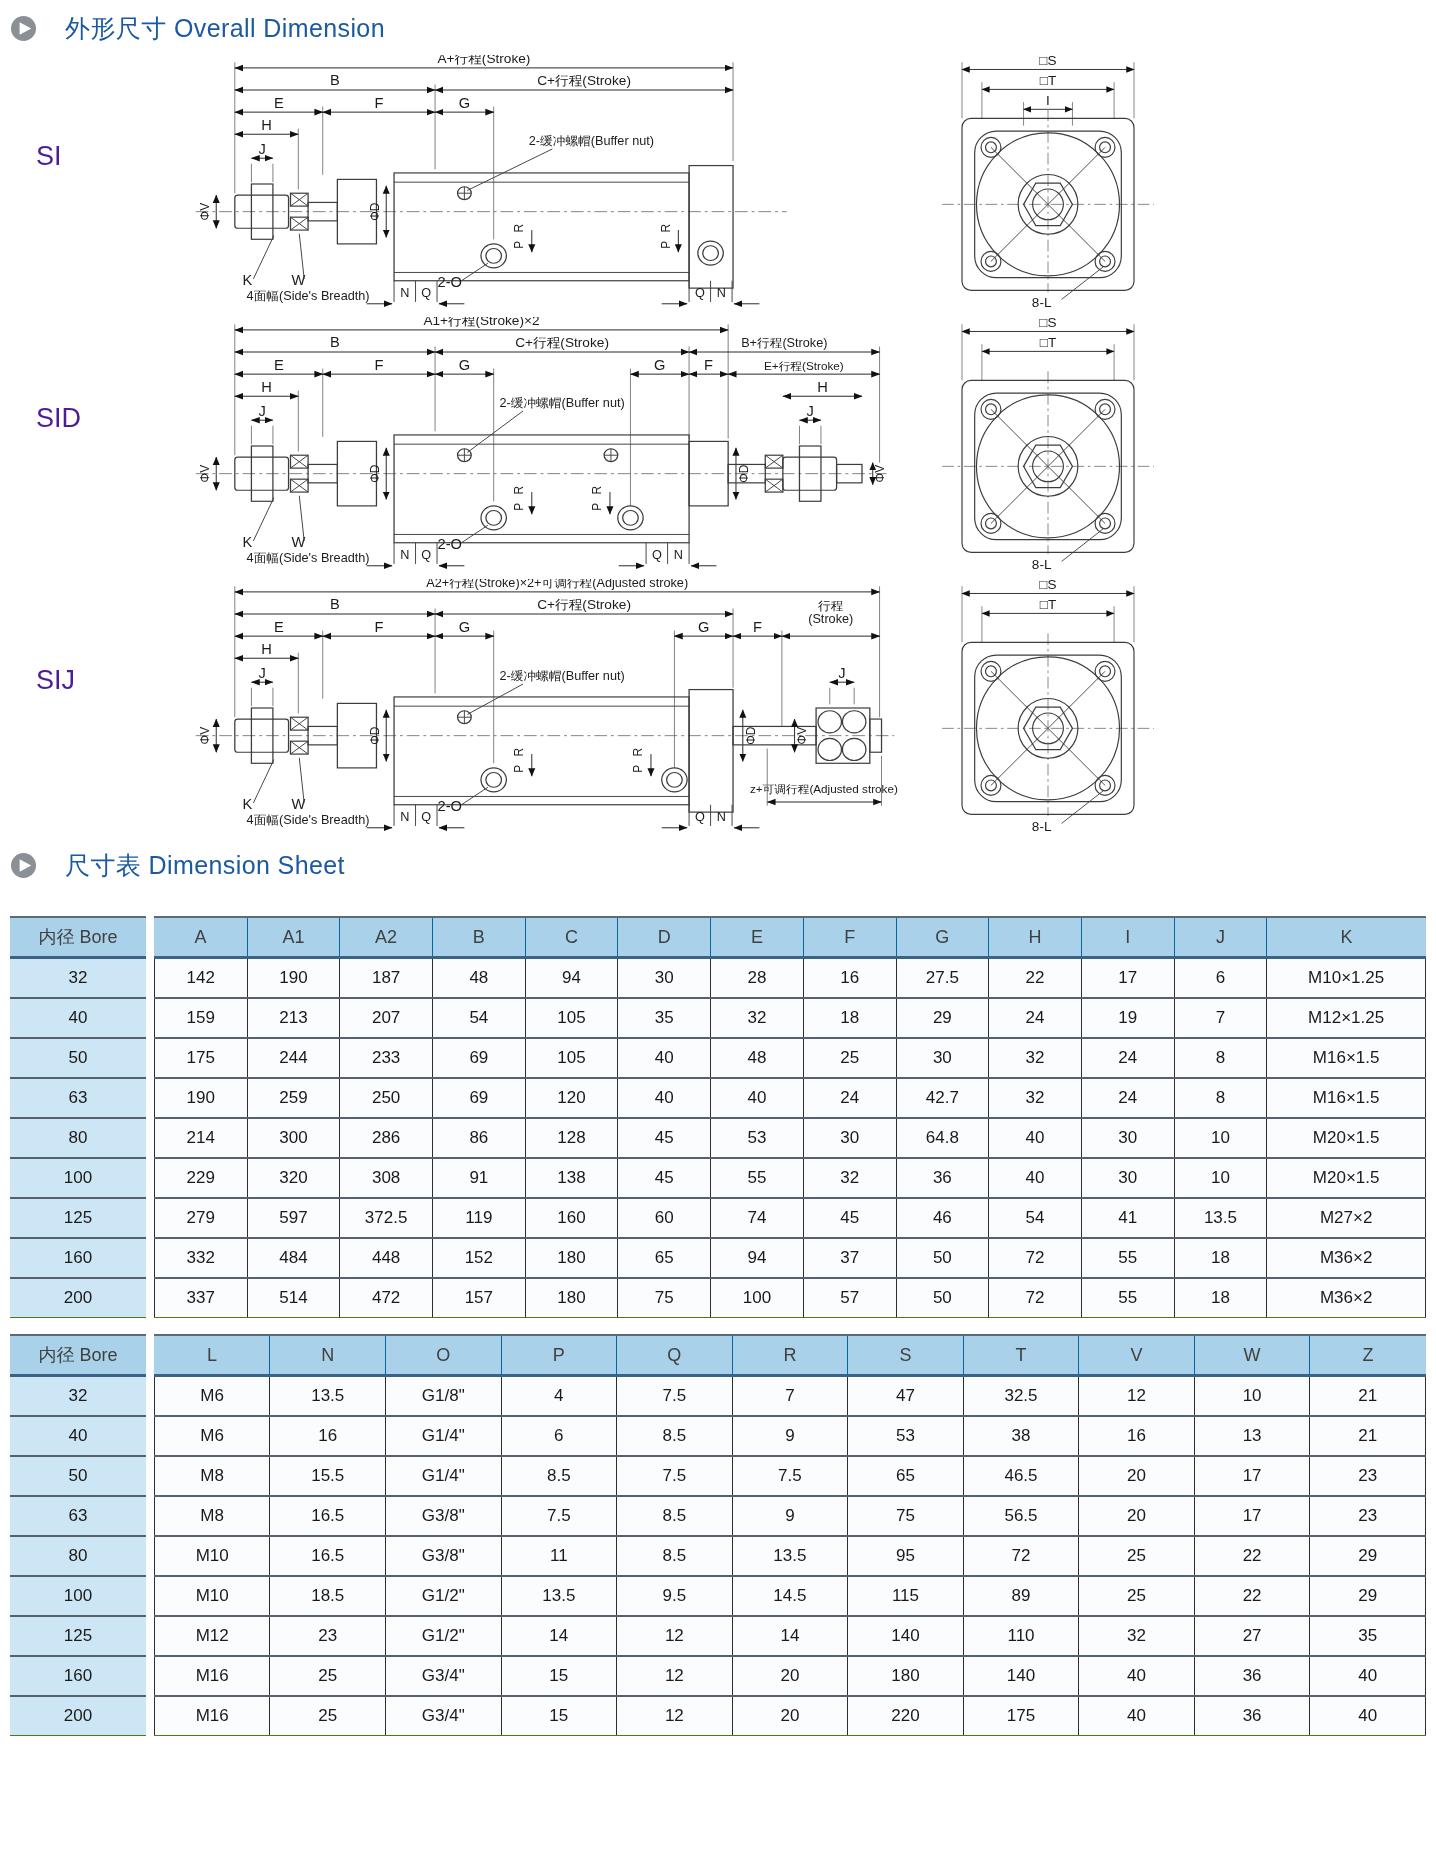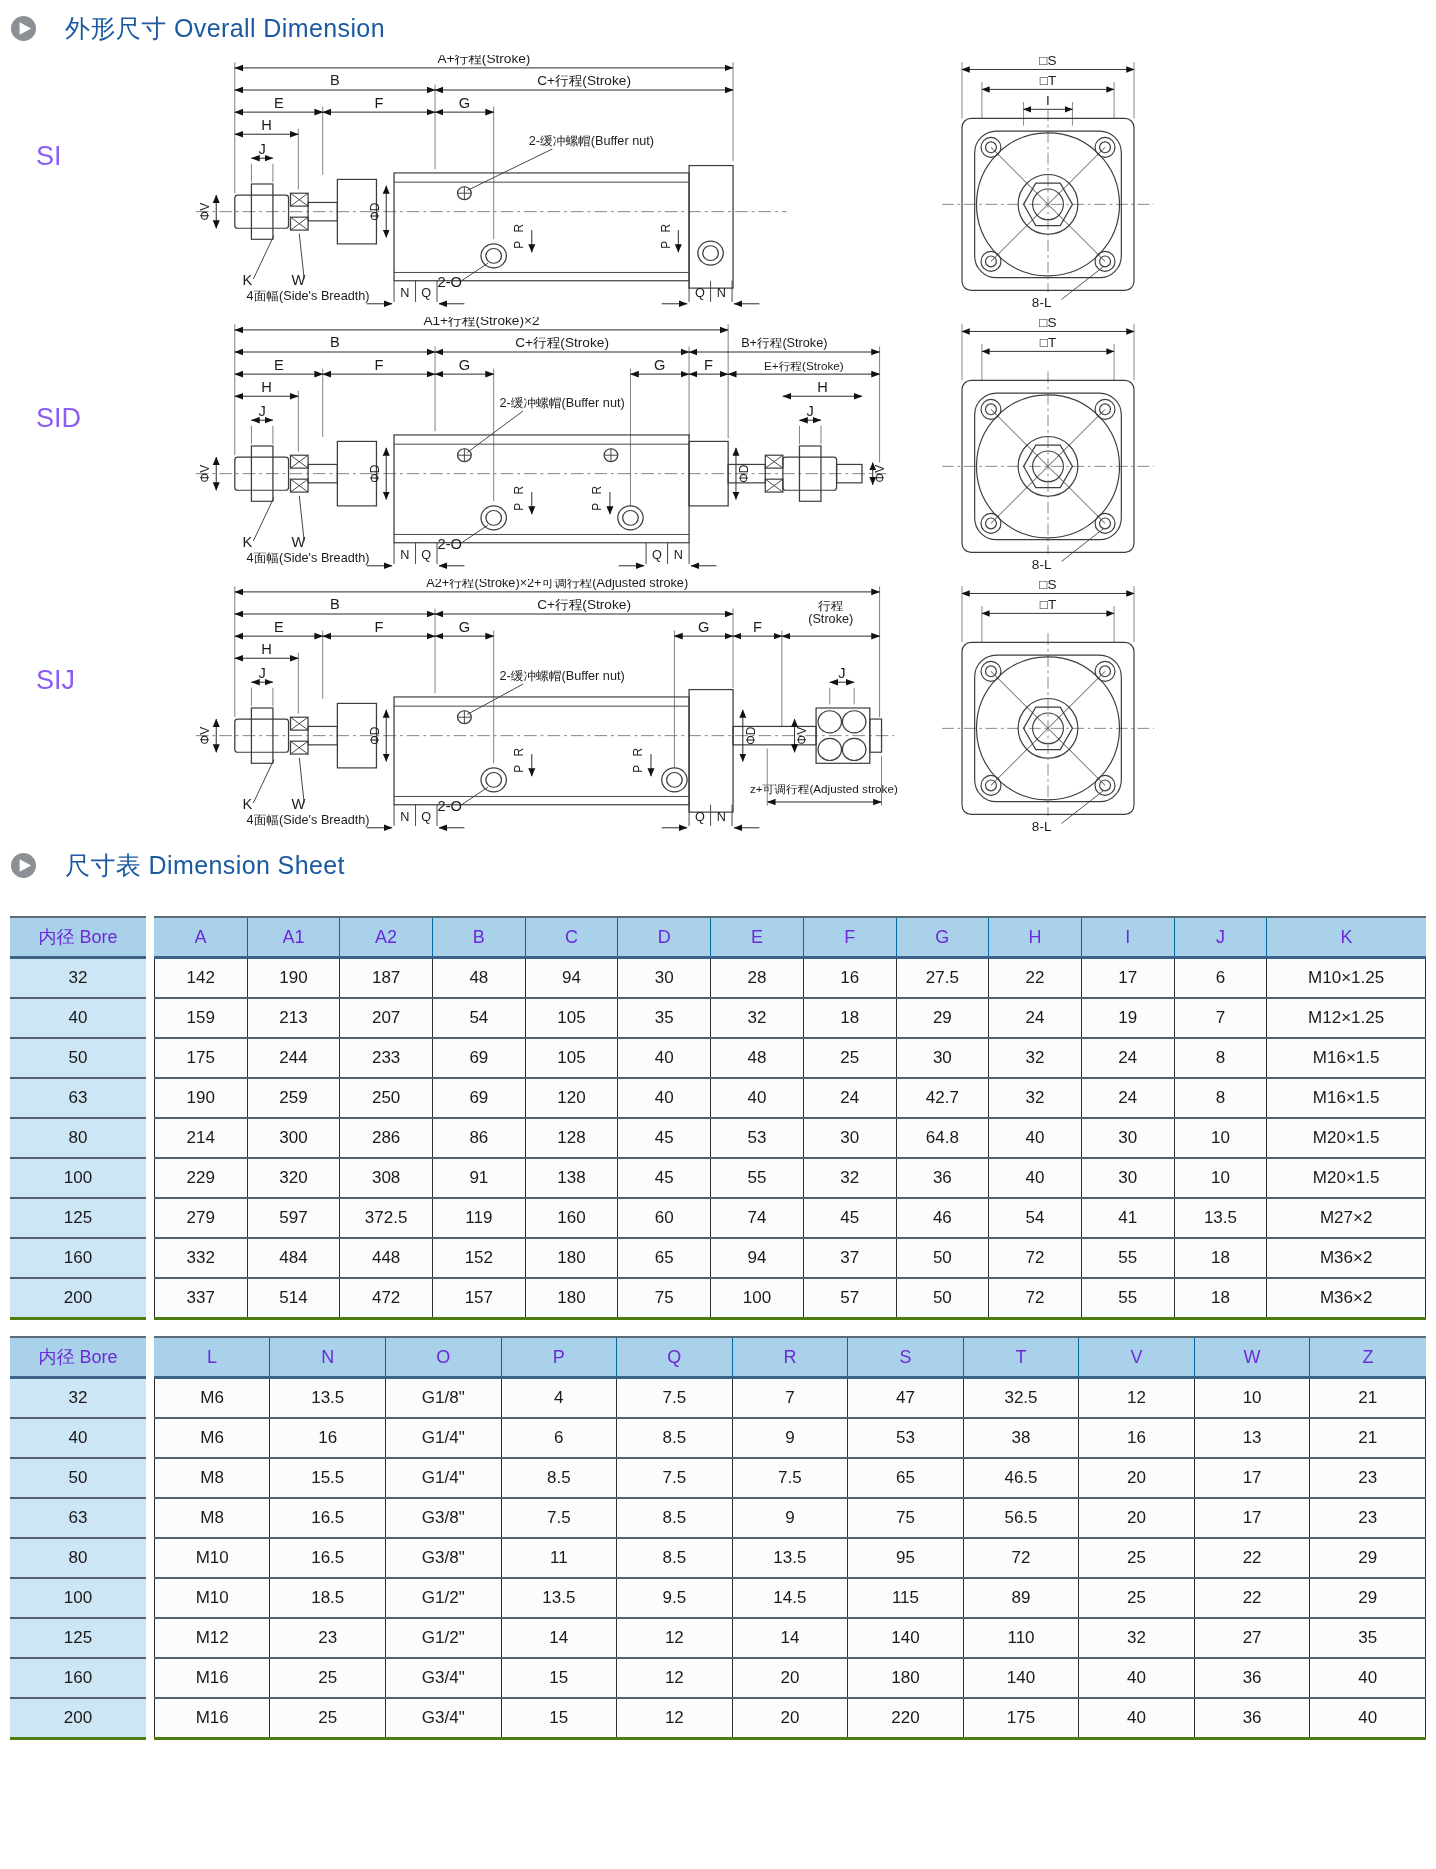--- a/index.html
+++ b/index.html
@@ -2,41 +2,41 @@
 <html><head>
 <meta charset="utf-8">
 <style>
   *{box-sizing:border-box;margin:0;padding:0}
   html,body{background:#fff}
   body{width:1436px;font-family:"Liberation Sans","DejaVu Sans",sans-serif;color:#1a1a1a}
   .section-header{display:flex;align-items:center;gap:28px;padding:12px 0 6px 10px}
   .bullet{width:27px;height:27px;flex:0 0 auto}
   .sec-title{font-size:25px;color:#1b5aa0;letter-spacing:.4px}
   .drawing-row{display:flex;align-items:flex-start;padding-left:36px;margin-top:4px}
-  .model-label{width:106px;font-size:27px;color:#8b5cf6;margin-top:86px;flex:0 0 auto}
+  .model-label{width:106px;font-size:27px;color:#4c1d95;margin-top:86px;flex:0 0 auto}
   .side-svg{width:762px;height:258px;flex:0 0 auto}
   .end-svg{width:232px;height:258px;margin-left:28px;flex:0 0 auto}
   svg text{font-family:"Liberation Sans","DejaVu Sans",sans-serif;fill:#1b1b1b}
   .ol{fill:none;stroke:#3d3d3d;stroke-width:1.3}
   .dl{stroke:#3d3d3d;stroke-width:1;fill:none}
   .dim{stroke:#1f1f1f;stroke-width:1;fill:none}
   .ext{stroke:#5a5a5a;stroke-width:.8}
   .cl{stroke:#707070;stroke-width:.9;stroke-dasharray:13 4 3 4;fill:none}
   .tables{margin:28px 10px 0 10px}
   .dim-table{width:100%;border-collapse:collapse;table-layout:fixed;text-align:center;margin-bottom:16px}
-  .dim-table th{background:#a9d2ea;color:#6d28d9;font-weight:normal;font-size:18px;padding:7px 2px;
+  .dim-table th{background:#a9d2ea;color:#404040;font-weight:normal;font-size:18px;padding:7px 2px;
     border-top:2px solid #5d6b77;border-bottom:3px solid #3c6286}
   .dim-table th.col-h+th.col-h{border-left:1px solid #0369a1}
   .dim-table th.gap-h{background:#fff;border:none}
   .dim-table td{font-size:17px;padding:9px 2px}
   .bore-c{background:#cde6f5;border-bottom:2px solid #55626e}
   .gap-c{background:#fff;border:none}
   .val-c{background:#fbfcfd;border-bottom:2px solid #55626e;border-left:1px solid #2e2e2e}
   .val-c:last-child{border-right:1px solid #2e2e2e}
-  tbody tr:last-child .bore-c,tbody tr:last-child .val-c{border-bottom:3px solid #4d7c0f}
+  tbody tr:last-child .bore-c,tbody tr:last-child .val-c{border-bottom:1px solid #4d7c0f}
 </style>
 </head>
 <body>
 
 <svg width="0" height="0" style="position:absolute" aria-hidden="true">
   <defs>
     <marker id="arr" viewBox="0 0 10 10" refX="9.5" refY="5" markerWidth="9" markerHeight="9" orient="auto-start-reverse" markerUnits="userSpaceOnUse">
       <path d="M0,1 L10,5 L0,9 z" fill="#111"></path>
     </marker>
   </defs>

